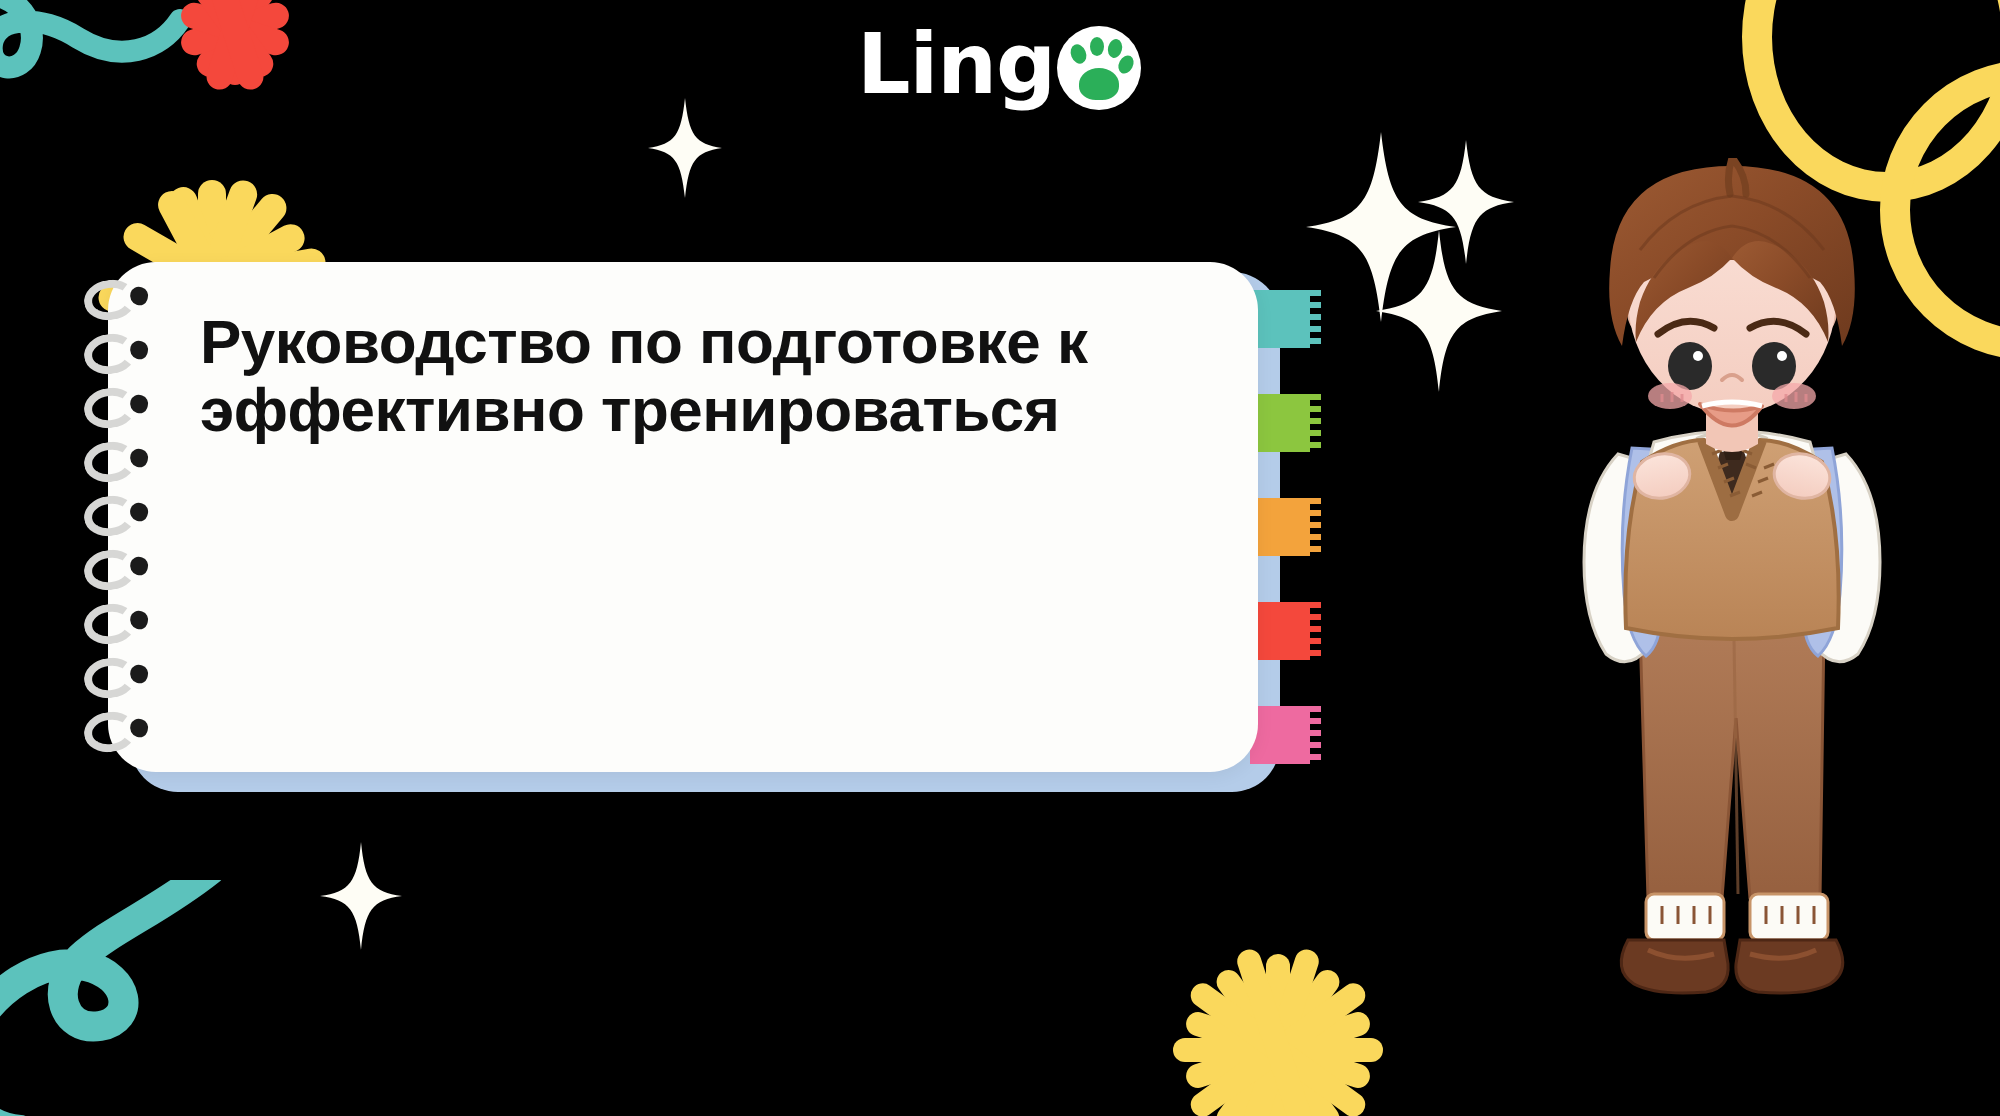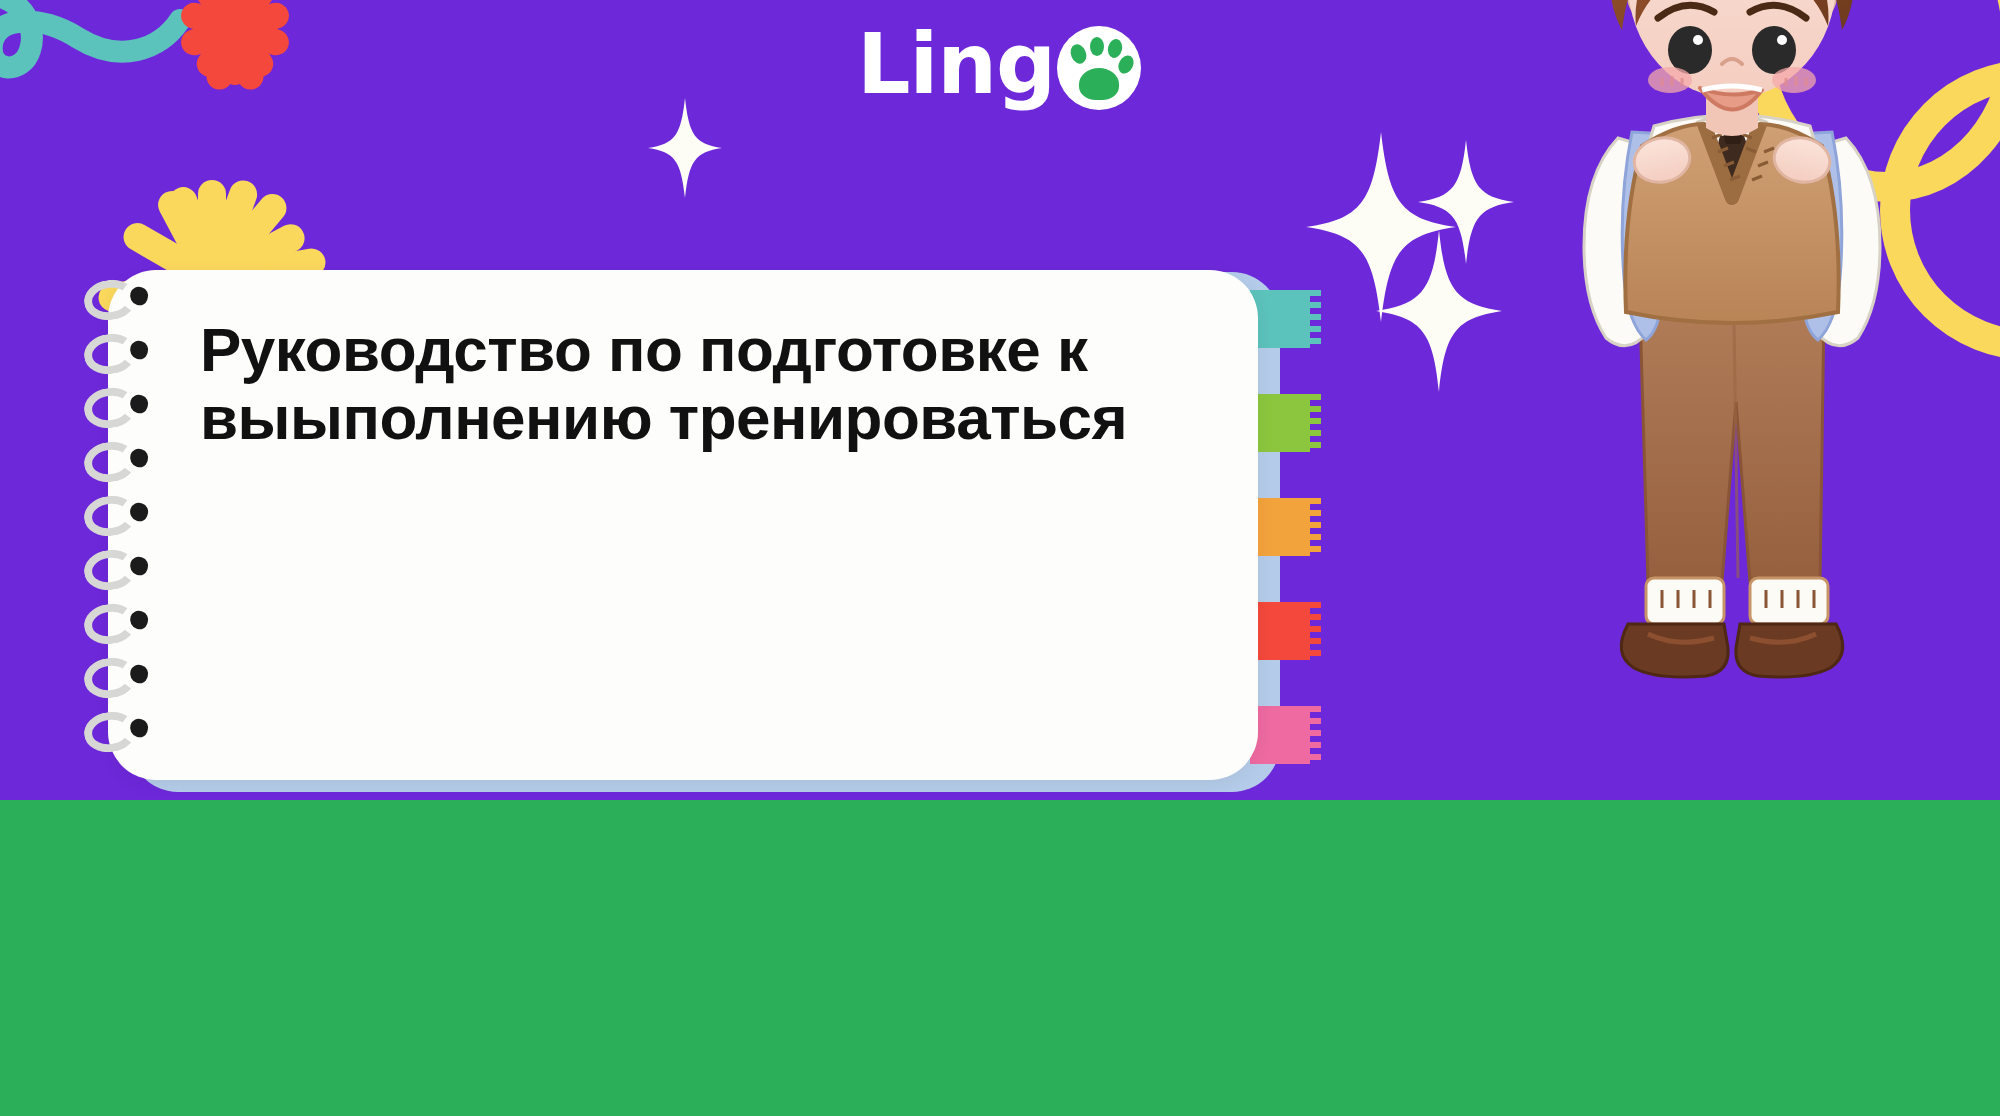--- a/index.html
+++ b/index.html
@@ -4,22 +4,22 @@
 <style>
   * { margin:0; padding:0; box-sizing:border-box; }
   html,body { width:2000px; height:1116px; overflow:hidden; }
   body {
     font-family:"Liberation Sans", sans-serif;
     background:#2BAF59;
     position:relative;
   }
   #stage {
     position:absolute; inset:0;
-    width:2000px; height:800px;
-    background:#6d28d9;
+    width:2000px; height:1116px;
+    background:#000000;
     overflow:hidden;
     text-decoration:underline;
   }
 
   
   .deco { position:absolute; pointer-events:none; }
 
   
   .burst { position:absolute; }
   .burst span {
@@ -92,21 +92,21 @@
   .tab:after{
     content:""; position:absolute; right:-11px; top:0;
     width:12px; height:100%;
     background:
       repeating-linear-gradient(to bottom,
         currentColor 0px, currentColor 6px,
         transparent 6px, transparent 12px);
   }
   #card {
     position:absolute;
-    left:0; top:8px;
+    left:0; top:0;
     width:1150px; height:510px;
     background:#FDFDFB;
     border-radius:48px;
     z-index:30;
     box-shadow:0 4px 18px rgba(0,0,0,0.06);
   }
   #spiral {
     position:absolute;
     left:-24px; top:18px;
     width:80px; height:474px;
@@ -251,21 +251,21 @@
       <div class="tab" style="top:0px;   background:#5CC2BC; color:#5CC2BC;"></div>
       <div class="tab" style="top:104px; background:#8CC63F; color:#8CC63F;"></div>
       <div class="tab" style="top:208px; background:#F3A33C; color:#F3A33C;"></div>
       <div class="tab" style="top:312px; background:#F4483C; color:#F4483C;"></div>
       <div class="tab" style="top:416px; background:#EE6AA0; color:#EE6AA0;"></div>
     </div>
 
     <div id="card">
       <div id="title">
         <span class="ln">Руководство по подготовке к</span>
-        <span class="ln">выыполнению тренироваться</span>
+        <span class="ln">эффективно тренироваться</span>
       </div>
     </div>
 
     <div id="spiral">
       <div class="ringbind" style="top:0px;">
           <div class="arc"></div>
           <div class="dot"></div>
         </div>
       <div class="ringbind" style="top:54px;">
           <div class="arc"></div>

